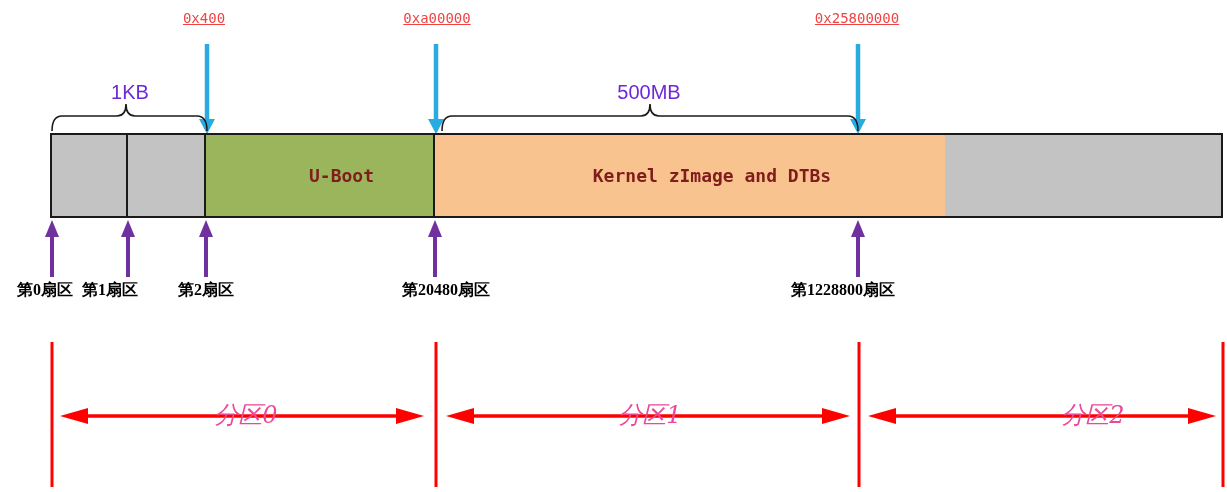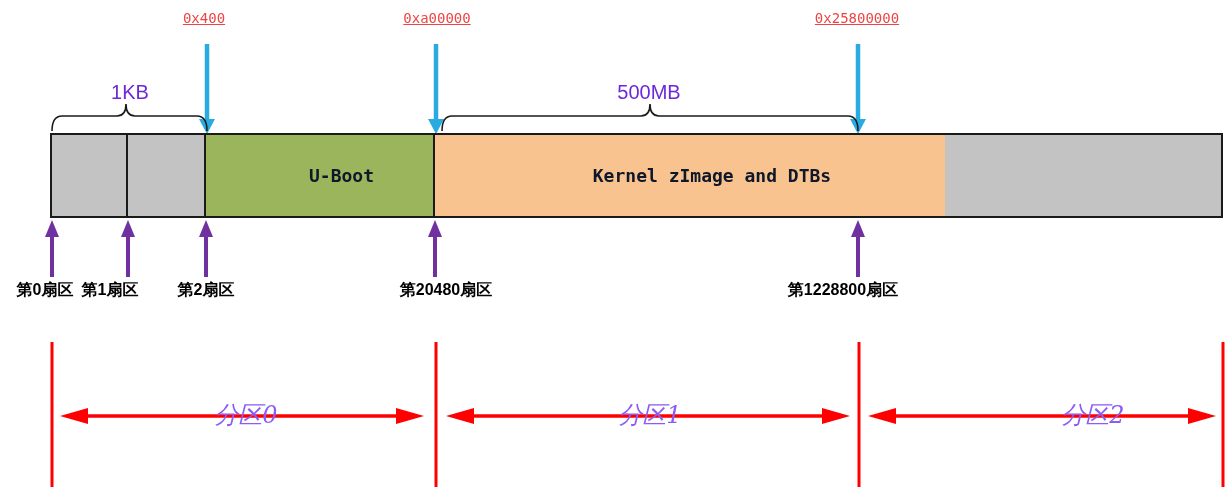--- a/index.html
+++ b/index.html
@@ -26,32 +26,32 @@
     border:2px solid #1a1a1a;display:flex;box-sizing:border-box;background:#c3c3c3;
   }
   .seg{
     box-sizing:border-box;height:100%;
     display:flex;align-items:center;justify-content:center;
     border-right:2px solid #1a1a1a;
   }
   .seg:last-child{border-right:none;}
   .seg-label{
     font-family:"DejaVu Sans Mono", monospace;
-    font-weight:bold;font-size:18px;color:#0f172a;margin-left:44px;
+    font-weight:bold;font-size:18px;color:#7f1d1d;margin-left:44px;
   }
   .seg-gray{background:#c3c3c3;}
   .seg-green{background:#9bb55c;}
   .seg-orange{background:#f8c38e;}
   .seg-purple{background:#cbc3dc;}
   .sector-label{
     top:280px;font-size:16px;line-height:20px;font-weight:bold;color:#000;
-    font-family:Liberation Sans, sans-serif;
+    font-family:Liberation Serif, serif;
   }
   .partition-label{
-    top:401px;font-size:24px;line-height:28px;color:#8b5cf6;
+    top:401px;font-size:24px;line-height:28px;color:#ec4899;
     font-style:italic;
     font-family:"DejaVu Serif", serif;
   }
 </style>
 </head>
 <body>
 
 <div class="stage">
 
   <svg class="overlay" width="1227" height="492" viewBox="0 0 1227 492">

